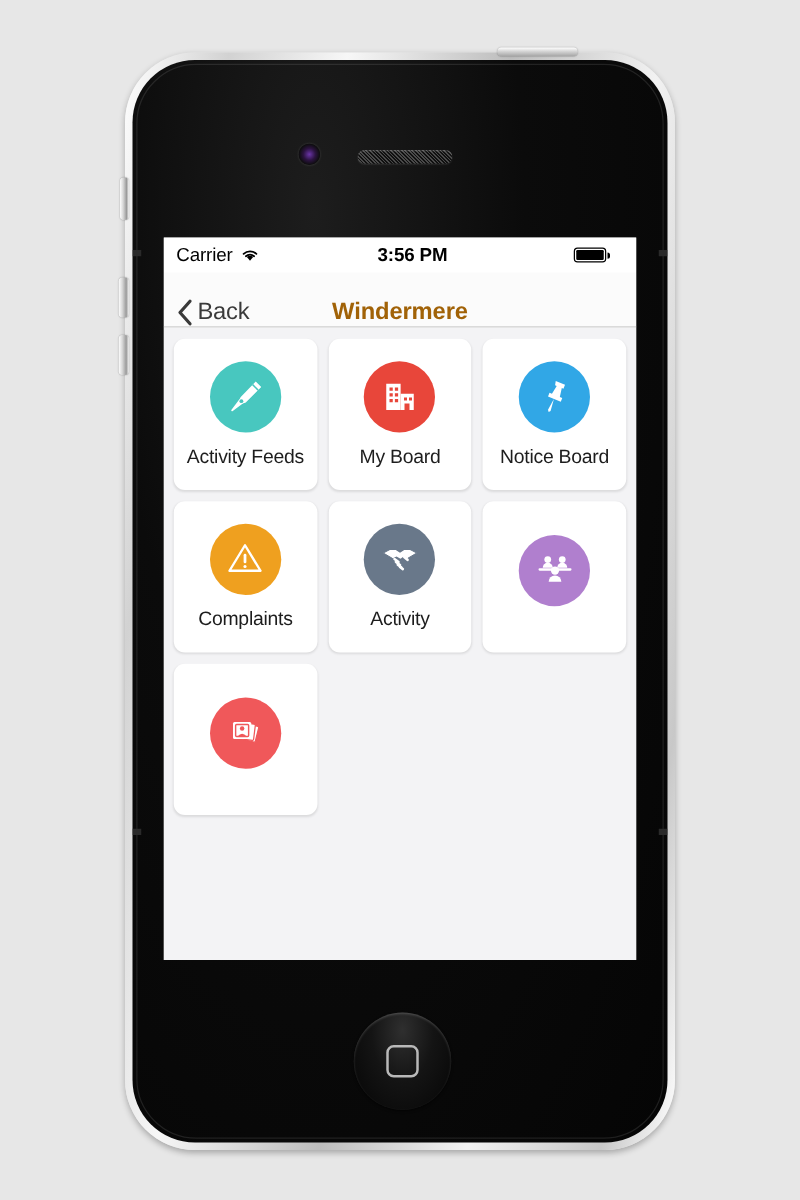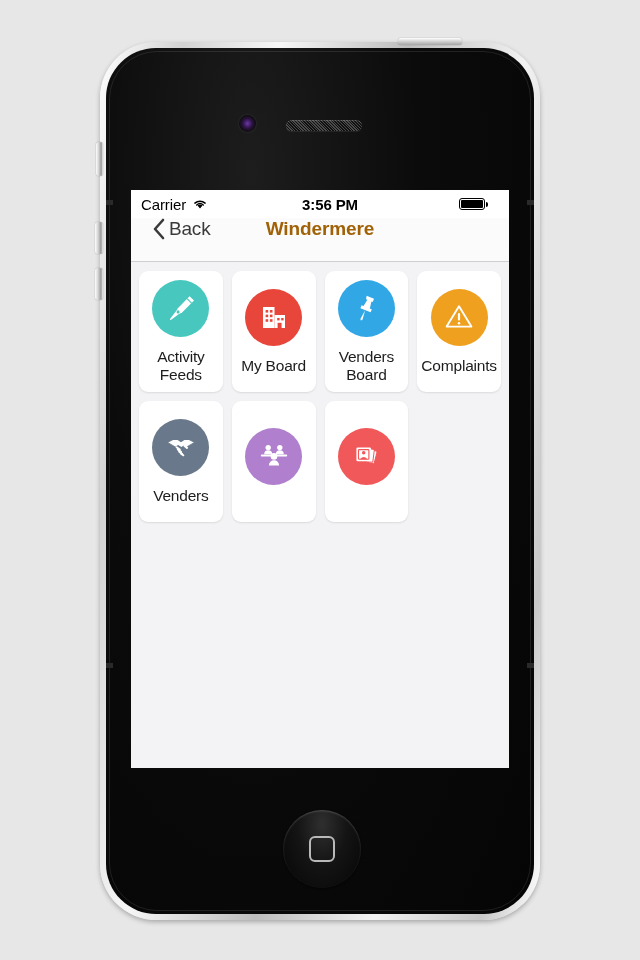--- a/index.html
+++ b/index.html
@@ -174,23 +174,23 @@
     background: #000;
     border-radius: 1px;
   }
 
   
   .navbar {
     height: 44px;
     background: #fbfbfb;
     border-bottom: 1px solid #cfcfcf;
     display: flex;
-    align-items: flex-start;
+    align-items: flex-end;
     position: relative;
-    padding: 0 21px;
+    padding: 0 10px;
   }
   .nav-back {
     display: flex;
     align-items: center;
     gap: 4px;
     cursor: pointer;
   }
   .chev {
     width: 13px; height: 22px;
     display: block;
@@ -213,21 +213,21 @@
 
   
   .grid-wrap {
     height: calc(100% - 72px);
     background: #f3f3f5;
     padding: 9px 8px 0 8px;
     overflow: hidden;
   }
   .grid {
     display: grid;
-    grid-template-columns: 1fr 1fr 1fr 1fr;
+    grid-template-columns: 1fr 1fr 1fr;
     gap: 9px;
   }
   .tile {
     background: #ffffff;
     border-radius: 9px;
     height: 121px;
     display: flex;
     flex-direction: column;
     align-items: center;
     justify-content: center;
@@ -348,21 +348,21 @@
               <div class="tile-icon" style="background: rgb(49, 167, 230);">
                 <span>
                   <svg width="30" height="30" viewBox="0 0 30 30">
                     <g transform="rotate(22 15 15)">
                       <path d="M11 3.5 h8 v3.4 h-1.4 l1.2 7.2 h2.1 v3.2 h-11 v-3.2 h2.1 l1.2-7.2 h-1.4 Z" fill="#fff"></path>
                       <path d="M15 17.3 L16.1 27.2 L15 28.6 L13.9 27.2 Z" fill="#fff"></path>
                     </g>
                   </svg>
                 </span>
               </div>
-              <div class="tile-label">Venders Board</div>
+              <div class="tile-label">Notice Board</div>
             </div>
 
 
             <div class="tile">
               <div class="tile-icon" style="background: rgb(239, 160, 31);">
                 <span>
                   <svg width="32" height="32" viewBox="0 0 32 32">
                     <path d="M16 5.2 L28.4 25.6 H3.6 Z" fill="none" stroke="#fff" stroke-width="1.9" stroke-linejoin="round"></path>
                     <rect x="14.9" y="12" width="2.2" height="7.6" rx="1.1" fill="#fff"></rect>
                     <circle cx="16" cy="22.2" r="1.25" fill="#fff"></circle>
@@ -380,21 +380,21 @@
                     <path d="M29.4 11.4 L24.8 9.0 L19.6 13.6 L21.6 16.0 Z" fill="#fff" stroke="#69788a" stroke-width=".8"></path>
                     <path d="M7.2 9.0 L12.6 9.0 L16 11.2 L19.4 9.0 L24.8 9.0 L21.8 15.4 L19.2 13.9 L16.4 15.9 L13.2 14.1 L10.2 15.6 Z" fill="#fff"></path>
                     <path d="M11.6 16.2 l3.2 2.4" stroke="#fff" stroke-width="2" stroke-linecap="round"></path>
                     <path d="M12.8 18.5 l3.2 2.4" stroke="#fff" stroke-width="2" stroke-linecap="round"></path>
                     <path d="M14.2 20.7 l2.8 2.1" stroke="#fff" stroke-width="2" stroke-linecap="round"></path>
                     <path d="M16 22.6 l2.3 1.7" stroke="#fff" stroke-width="2" stroke-linecap="round"></path>
                     <path d="M19.4 14.6 l2.6 2.2" stroke="#fff" stroke-width="2.2" stroke-linecap="round"></path>
                   </svg>
                 </span>
               </div>
-              <div class="tile-label">Venders</div>
+              <div class="tile-label">Activity</div>
             </div>
 
             <div class="tile">
               <div class="tile-icon" style="background: rgb(176, 127, 206);">
                 <span>
                   <svg width="32" height="32" viewBox="0 0 32 32">
                     <circle cx="10.2" cy="7.6" r="2.7" fill="#fff"></circle>
                     <path d="M6.2 14.2 a4 4 0 0 1 8 0 Z" fill="#fff"></path>
                     <circle cx="21.8" cy="7.6" r="2.7" fill="#fff"></circle>
                     <path d="M17.8 14.2 a4 4 0 0 1 8 0 Z" fill="#fff"></path>

